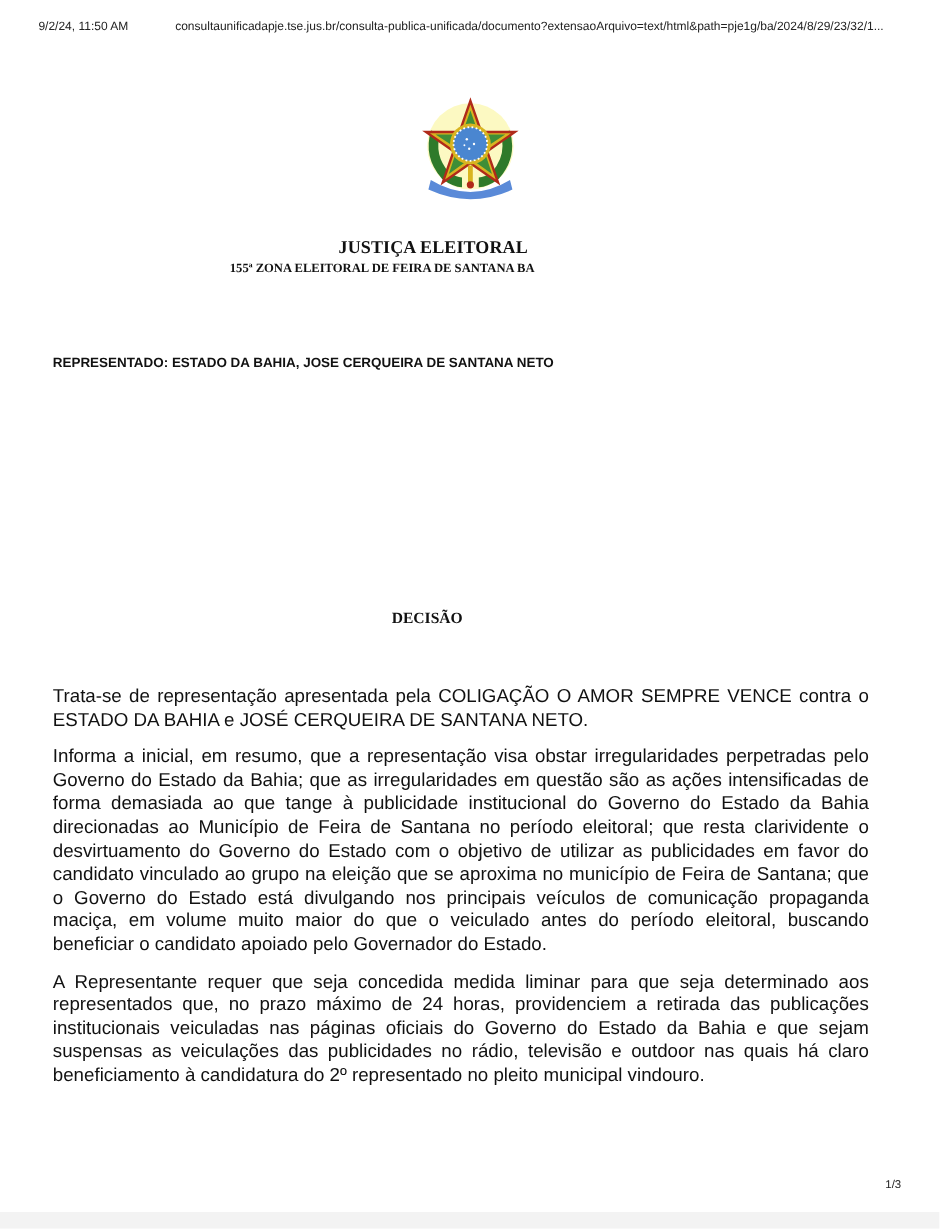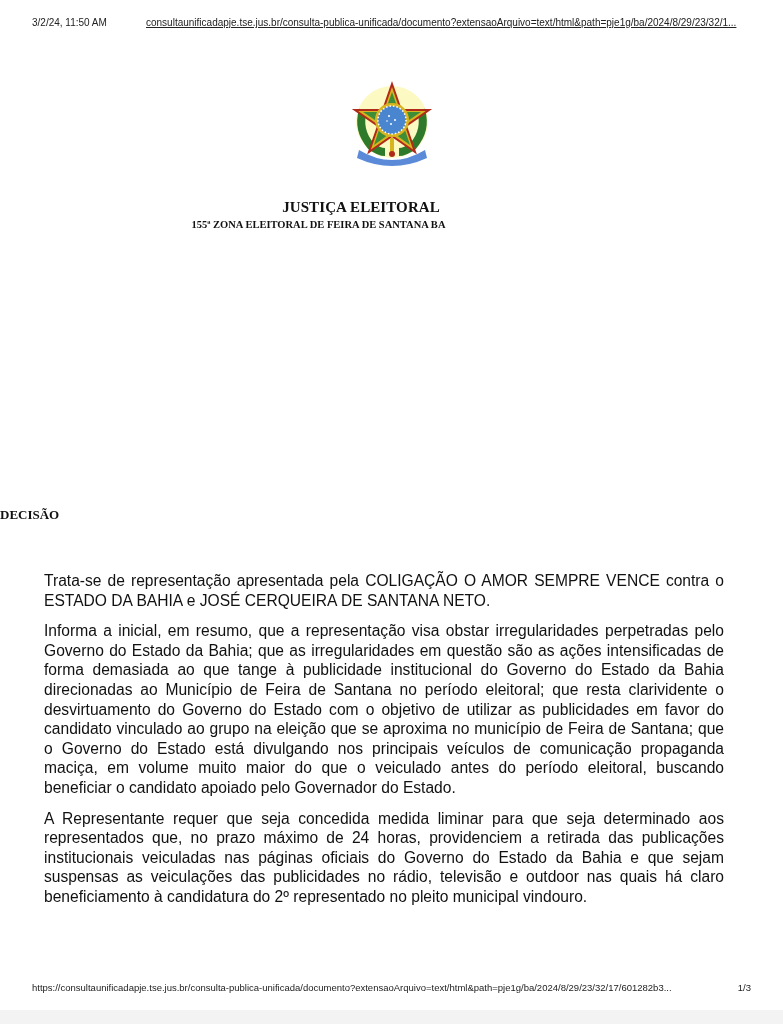--- a/index.html
+++ b/index.html
@@ -15,21 +15,21 @@
       position: absolute;
       top: 17px;
       left: 32px;
       right: 20px;
       font-family: "Liberation Sans", sans-serif;
       font-size: 10px;
       color: #222;
       white-space: nowrap;
     }
     .print-header .date { position: absolute; left: 0; top: 0; }
-    .print-header .url { position: absolute; left: 114px; top: 0; text-decoration: underline; }
+    .print-header .url { position: absolute; left: 114px; top: 0; }
     .emblem {
       position: absolute;
       left: 349px;
       top: 80px;
       width: 86px;
       height: 90px;
     }
     .court-title {
       position: absolute;
       top: 199px;
@@ -59,20 +59,21 @@
       font-weight: bold;
       font-size: 11.2px;
       line-height: 14px;
       white-space: nowrap;
     }
     .decision-title {
       position: absolute;
       top: 507px;
       left: 0;
       width: 712px;
+      text-align: center;
       font-family: "Liberation Serif", serif;
       font-weight: bold;
       font-size: 13px;
     }
     .body-text {
       position: absolute;
       top: 571px;
       left: 44px;
       width: 696px;
       font-family: "Liberation Sans", sans-serif;
@@ -97,21 +98,21 @@
       left: 0; right: 0;
       top: 1010px;
       height: 14px;
       background: #f3f3f3;
     }
   </style>
 </head>
 <body>
 
 <div class="print-header">
-  <span class="date">3/2/24, 11:50 AM</span>
+  <span class="date">9/2/24, 11:50 AM</span>
   <span class="url">consultaunificadapje.tse.jus.br/consulta-publica-unificada/documento?extensaoArquivo=text/html&amp;path=pje1g/ba/2024/8/29/23/32/1...</span>
 </div>
 
 <div class="emblem">
   <svg width="86" height="90" viewBox="0 0 86 90" xmlns="http://www.w3.org/2000/svg">
 
     <circle cx="43" cy="42" r="36" fill="#fbf6a8" opacity="0.7"></circle>
 
     <path d="M14 30 Q8 50 22 66 Q30 72 36 72" fill="none" stroke="#2f7a2a" stroke-width="8"></path>
     <path d="M72 30 Q78 50 64 66 Q56 72 50 72" fill="none" stroke="#2f7a2a" stroke-width="8"></path>
@@ -131,28 +132,28 @@
     <circle cx="43" cy="74" r="3" fill="#b02a1a"></circle>
 
     <path d="M10 70 Q43 90 76 70 L78 78 Q43 94 8 78 Z" fill="#5a8ad8"></path>
   </svg>
 </div>
 
 <div class="court-title">JUSTIÇA ELEITORAL</div>
 <div class="court-subtitle">155ª ZONA ELEITORAL DE FEIRA DE SANTANA BA</div>
 
 <div class="case-header">
+  <div>REPRESENTADO: ESTADO DA BAHIA, JOSE CERQUEIRA DE SANTANA NETO</div>
 </div>
 
 <div class="decision-title">DECISÃO</div>
 
 <div class="body-text">
   <p>Trata-se de representação apresentada pela COLIGAÇÃO O AMOR SEMPRE VENCE contra o ESTADO DA BAHIA e JOSÉ CERQUEIRA DE SANTANA NETO.</p>
   <p>Informa a inicial, em resumo, que a representação visa obstar irregularidades perpetradas pelo Governo do Estado da Bahia; que as irregularidades em questão são as ações intensificadas de forma demasiada ao que tange à publicidade institucional do Governo do Estado da Bahia direcionadas ao Município de Feira de Santana no período eleitoral; que resta clarividente o desvirtuamento do Governo do Estado com o objetivo de utilizar as publicidades em favor do candidato vinculado ao grupo na eleição que se aproxima no município de Feira de Santana; que o Governo do Estado está divulgando nos principais veículos de comunicação propaganda maciça, em volume muito maior do que o veiculado antes do período eleitoral, buscando beneficiar o candidato apoiado pelo Governador do Estado.</p>
   <p>A Representante requer que seja concedida medida liminar para que seja determinado aos representados que, no prazo máximo de 24 horas, providenciem a retirada das publicações institucionais veiculadas nas páginas oficiais do Governo do Estado da Bahia e que sejam suspensas as veiculações das publicidades no rádio, televisão e outdoor nas quais há claro beneficiamento à candidatura do 2º representado no pleito municipal vindouro.</p>
 </div>
 
 <div class="print-footer">
-  <span>https://consultaunificadapje.tse.jus.br/consulta-publica-unificada/documento?extensaoArquivo=text/html&amp;path=pje1g/ba/2024/8/29/23/32/17/601282b3...</span>
   <span class="page">1/3</span>
 </div>
 
 <div class="bottom-band"></div>
 
 </body></html>

